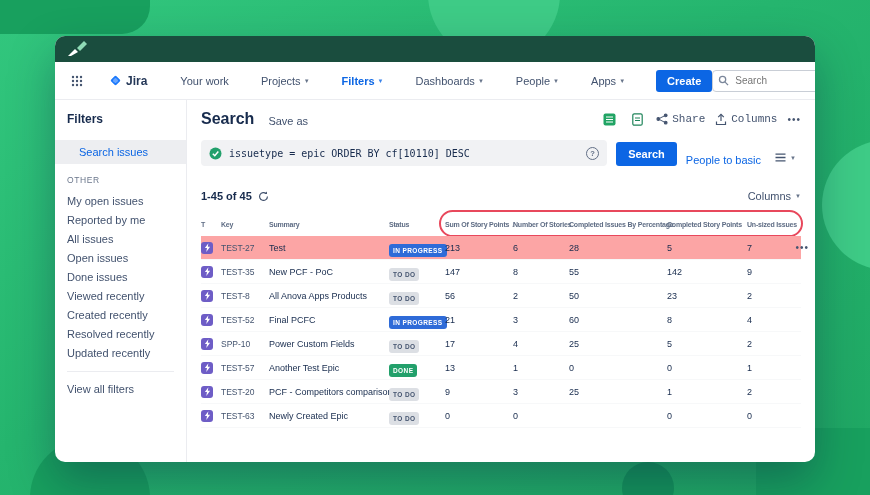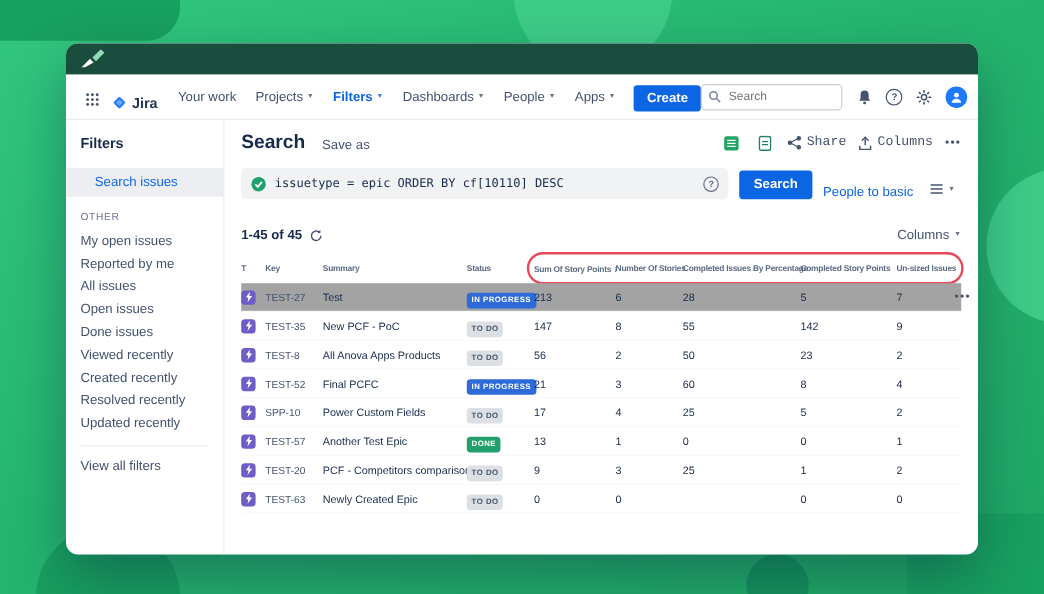--- a/index.html
+++ b/index.html
@@ -20,21 +20,21 @@
 
   .window {
     position:absolute; left:55px; top:36px; width:760px; height:426px;
     background:#fff; border-radius:10px; overflow:hidden; z-index:2;
     box-shadow:0 20px 45px rgba(9,30,66,.35);
   }
   .titlebar { height:26px; background:#1a4d3e; display:flex; align-items:center; padding:0 12px; }
 
   
   .navbar { height:38px; border-bottom:1px solid #EBECF0; display:flex; align-items:center; padding:0 10px; }
-  .nav-left { display:flex; align-items:flex-end; gap:2px; }
+  .nav-left { display:flex; align-items:center; gap:18px; }
   .appswitch { padding:4px 6px; display:flex; align-items:center; }
   .brand { display:flex; align-items:center; gap:4px; padding:0 8px 0 2px; }
   .brand-label { font-size:12px; font-weight:bold; color:#253858; }
   .nav-item { display:flex; align-items:center; gap:3px; padding:6px 7px; font-size:11px; color:#42526E; cursor:pointer; white-space:nowrap; }
   .nav-item.active { color:#0C66E4; font-weight:bold; }
   .chev { font-size:6px; color:inherit; opacity:.8; }
   .create-btn { background:#0C66E4; color:#fff; font-size:11px; font-weight:bold; padding:5px 11px; border-radius:3px; margin-left:6px; border:none; cursor:pointer; }
   .nav-right { margin-left:auto; display:flex; align-items:center; gap:9px; }
   .nav-search { width:118px; height:22px; border:1.5px solid #C9CED6; border-radius:4px; font-size:10px; color:#42526E; padding:0 6px 0 22px; outline:none;
     background:#fff; font-family:"Liberation Sans",sans-serif; }
@@ -83,21 +83,21 @@
   .th { font-size:7px; font-weight:bold; color:#5E6C84; letter-spacing:-0.2px; white-space:nowrap; }
   .c { box-sizing:border-box; padding-right:4px; overflow:visible; white-space:nowrap; }
   .col-t{width:20px;} .col-key{width:48px;} .col-sum{width:120px;} .col-st{width:56px;}
   .col-n1{width:68px;} .col-n2{width:56px;} .col-n3{width:98px;} .col-n4{width:80px;} .col-n5{width:52px;}
   .sort-arrow { color:#44546F; font-size:8px; }
   .annotation {
     position:absolute; left:238px; top:-2px; width:364px; height:27px;
     border:2px solid #E8485C; border-radius:14px; pointer-events:none;
   }
   .trow { display:flex; align-items:center; height:24px; position:relative; border-bottom:1px solid #F7F8F9; cursor:pointer; }
-  .trow.selected { background:#a3a3a3; }
+  .trow.selected { background:#fca5a5; }
   .key-cell { font-size:8.5px; color:#44546F; }
   .sum-cell { font-size:9px; color:#172B4D; }
   .num-cell { font-size:9px; color:#172B4D; }
   .epic {
     width:12px; height:12px; border-radius:3px; background:#6E5DC6;
     display:flex; align-items:center; justify-content:center;
   }
   .badge {
     display:inline-block; font-size:6.5px; font-weight:bold; letter-spacing:.4px;
     padding:3px 4px; border-radius:3px; background:#DCDFE4; color:#44546F;

